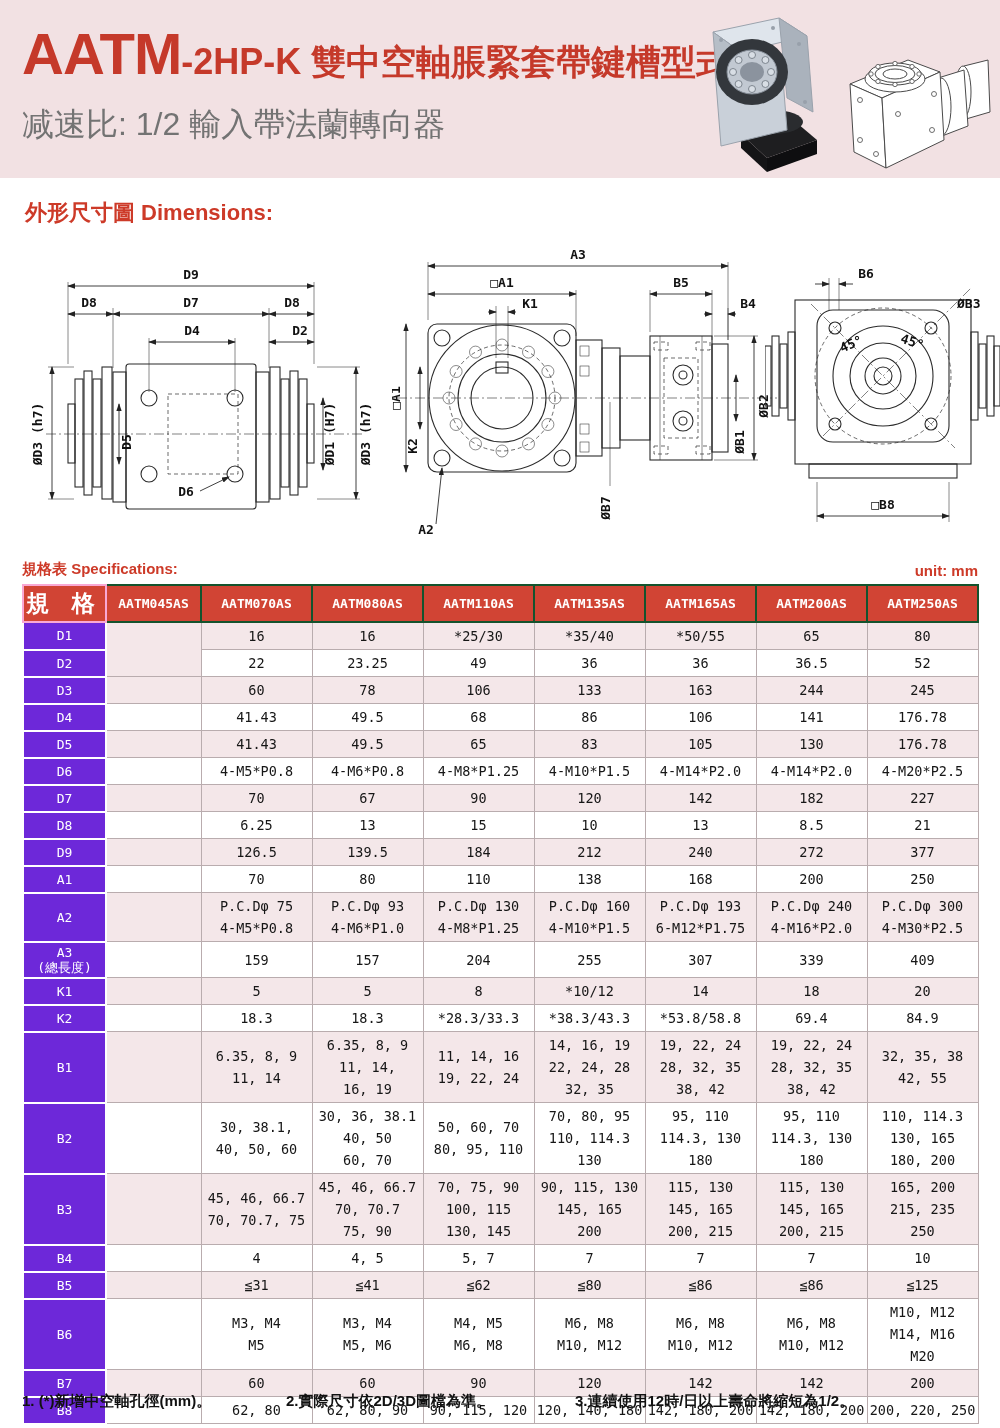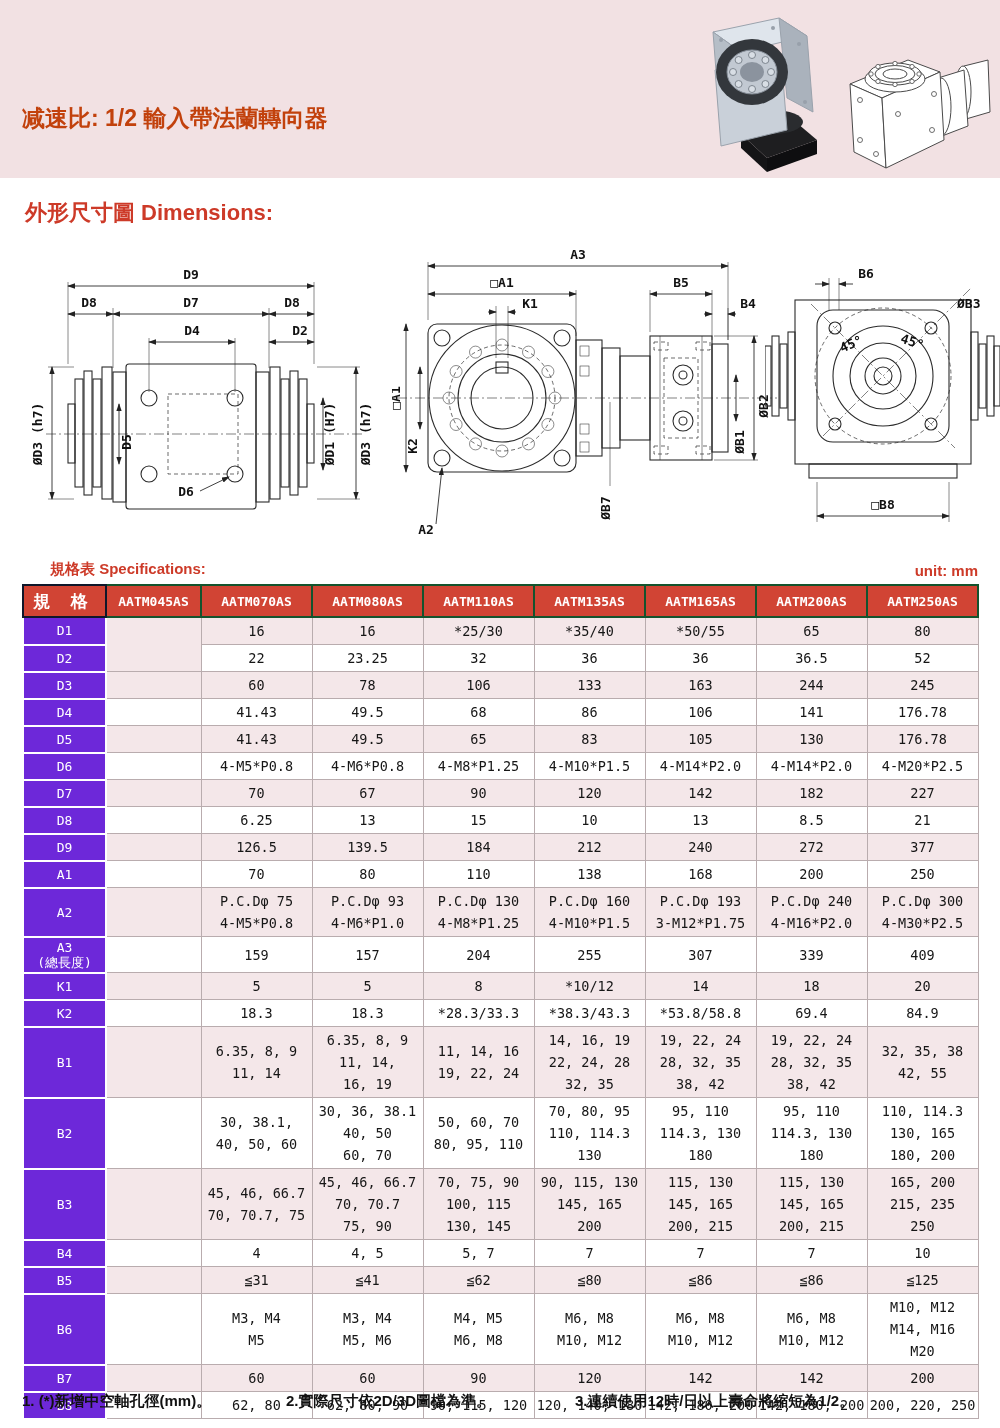--- a/index.html
+++ b/index.html
@@ -5,64 +5,67 @@
   html,body{margin:0;padding:0;background:#888;}
   *{box-sizing:border-box;}
   #page{position:relative;width:1000px;height:1428px;background:#ffffff;margin:0 auto;overflow:hidden;
         font-family:"Liberation Sans",sans-serif;}
   
   .band{position:absolute;left:0;top:0;width:1000px;height:178px;background:#f2e1e3;}
   .title-line1{position:absolute;left:22px;top:20px;white-space:nowrap;color:#c5392a;}
   .brand{font-size:58px;font-weight:bold;letter-spacing:-1px;font-family:"Liberation Sans",sans-serif;}
   .model{font-size:36px;font-weight:bold;}
   .title-cjk{font-size:35px;font-weight:bold;}
-  .title-line2{position:absolute;left:22px;top:103px;font-size:23px;font-weight:bold;color:#c2410c;white-space:nowrap;}
+  .title-line2{position:absolute;left:22px;top:103px;font-size:32px;font-weight:normal;color:#737373;white-space:nowrap;}
   .prod3d{position:absolute;left:695px;top:6px;}
   .prodline{position:absolute;left:842px;top:22px;}
   
   .dim-title{position:absolute;left:25px;top:198px;font-size:22px;font-weight:bold;color:#cd3a28;}
-  .spec-title{position:absolute;left:22px;top:560px;font-size:15px;font-weight:bold;color:#cd3a28;margin-left:28px;}
+  .spec-title{position:absolute;left:22px;top:560px;font-size:15px;font-weight:bold;color:#cd3a28;}
   .unit-label{position:absolute;right:22px;top:562px;font-size:15px;font-weight:bold;color:#cd3a28;}
   
   .drawL{position:absolute;left:18px;top:246px;}
   .drawM{position:absolute;left:392px;top:246px;}
   .drawR{position:absolute;left:765px;top:246px;}
   svg text{font-family:"DejaVu Sans Mono","DejaVu Sans",monospace;font-size:13px;font-weight:bold;fill:#111;}
   .ol{fill:none;stroke:#2b2b2b;stroke-width:1.1;}
   .thin{fill:none;stroke:#2b2b2b;stroke-width:.55;}
   .dim{fill:none;stroke:#2b2b2b;stroke-width:.9;}
   .cl{fill:none;stroke:#2b2b2b;stroke-width:.6;stroke-dasharray:10 3 2 3;}
   .dsh{fill:none;stroke:#2b2b2b;stroke-width:.7;stroke-dasharray:4 3;}
   
   .spec-table{position:absolute;left:22px;top:584px;width:956px;border-collapse:collapse;table-layout:fixed;}
   .spec-table td,.spec-table th{text-align:center;vertical-align:middle;padding:2px 1px;}
   .spec-table td{border:1px solid #b9acae;font-family:"DejaVu Sans Mono","DejaVu Sans",monospace;
                  font-size:14px;color:#161616;}
   .spec-table td div{line-height:22px;white-space:nowrap;font-size:13.5px;}
   .hcell{background:#d14434;color:#ffffff;border:2px solid #14532d;
          font-family:"DejaVu Sans Mono","DejaVu Sans",monospace;font-size:13px;font-weight:bold;height:32px;}
-  .corner-cell{background:#d14434;color:#ffffff;border:2px solid #0f172a;
-         font-family:"Liberation Sans",sans-serif;font-size:17px;font-weight:bold;letter-spacing:8px;}
+  .corner-cell{background:#d14434;color:#ffffff;border:2px solid #f9a8d4;
+         font-family:"Liberation Sans",sans-serif;font-size:23px;font-weight:bold;letter-spacing:8px;}
   .rlabel{background:#6d28d9;color:#ffffff;border:2px solid #ffffff;
           font-family:"DejaVu Sans Mono","DejaVu Sans",monospace;font-size:13px;font-weight:normal;}
   .rlabel div{line-height:15px;}
   tr.odd td{background:#f4e7e9;}
   tr.even td{background:#ffffff;}
   td.pinkfix{background:#f4e7e9 !important;}
   
   .notes{position:absolute;left:0;top:1392px;width:1000px;font-size:15px;color:#111;}
   .note{position:absolute;white-space:nowrap;font-weight:bold;font-family:"Liberation Sans",sans-serif;}
   .n0{left:22px;} .n1{left:286px;} .n2{left:575px;}
 </style>
 </head>
 <body>
 
 <div id="page">
 
   <div class="band">
+    <div class="title-line1">
+      <span class="brand">AATM</span><span class="model">-2HP-K</span><span class="title-cjk"> 雙中空軸脹緊套帶鍵槽型式</span>
+    </div>
     <div class="title-line2">减速比: 1/2  輸入帶法蘭轉向器</div>
 
     <svg class="prod3d" width="150" height="170" viewBox="0 0 150 170">
       <defs>
         <marker id="arrw" orient="auto-start-reverse" markerWidth="9" markerHeight="8" refX="8" refY="3">
           <path d="M0,0 L9,3 L0,6 z" fill="#222"></path>
         </marker>
       </defs>
       <polygon points="46,128 96,112 122,134 72,152" fill="#1e1e20"></polygon>
       <polygon points="46,128 72,152 72,166 46,142" fill="#141416"></polygon>
@@ -383,21 +386,21 @@
           <th class="rlabel">
             <div>D2</div>
           </th>
           <td>
             <div>22</div>
           </td>
           <td>
             <div>23.25</div>
           </td>
           <td>
-            <div>32</div>
+            <div>49</div>
           </td>
           <td>
             <div>36</div>
           </td>
           <td>
             <div>36</div>
           </td>
           <td>
             <div>36.5</div>
           </td>
@@ -637,21 +640,21 @@
           <td>
             <div>P.C.Dφ 130</div>
             <div>4-M8*P1.25</div>
           </td>
           <td>
             <div>P.C.Dφ 160</div>
             <div>4-M10*P1.5</div>
           </td>
           <td>
             <div>P.C.Dφ 193</div>
-            <div>3-M12*P1.75</div>
+            <div>6-M12*P1.75</div>
           </td>
           <td>
             <div>P.C.Dφ 240</div>
             <div>4-M16*P2.0</div>
           </td>
           <td>
             <div>P.C.Dφ 300</div>
             <div>4-M30*P2.5</div>
           </td>
         </tr>

